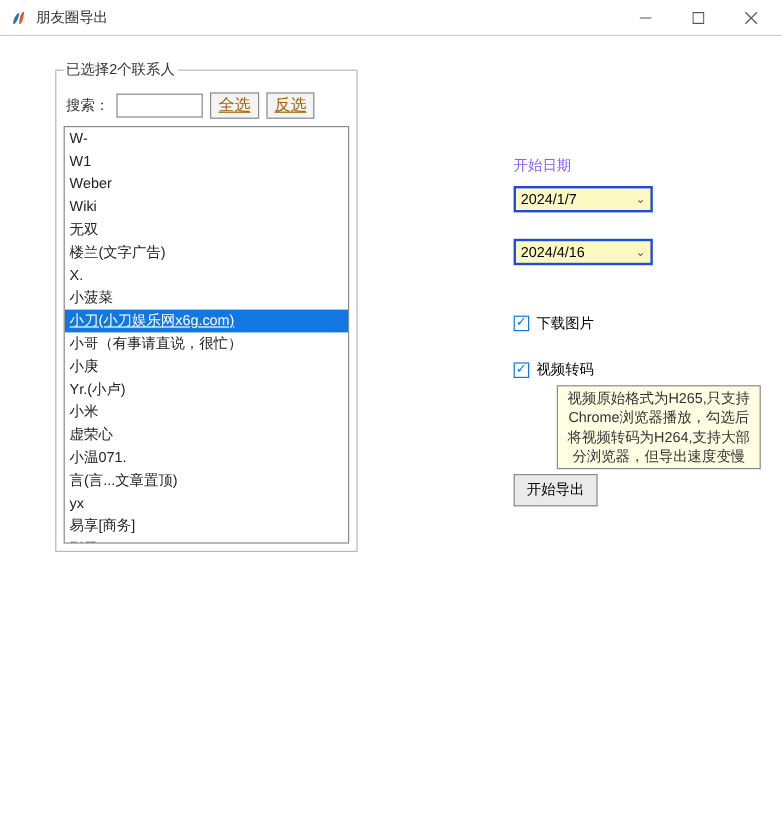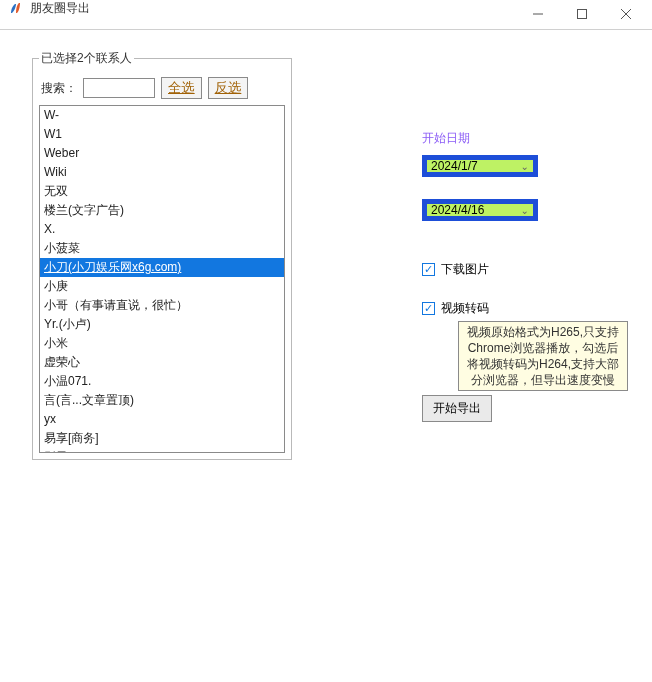--- a/index.html
+++ b/index.html
@@ -9,37 +9,37 @@
     background: #fff;
     width: 652px;
     height: 682px;
     overflow: hidden;
   }
   .titlebar {
     height: 30px;
     background: #fff;
     border-bottom: 1px solid #d0d0d0;
     display: flex;
-    align-items: flex-start;
+    align-items: center;
     padding: 0 4px 0 8px;
   }
   .titlebar-icon {
     width: 16px; height: 16px; margin-right: 6px;
     display: inline-flex; align-items: center; justify-content: center;
   }
   .titlebar-title { color: #333; flex: 1; }
   .win-btns { display: flex; }
   .win-btn {
     width: 44px; height: 28px;
     display: flex; align-items: center; justify-content: center;
     color: #666; cursor: default;
   }
   .content {
     display: flex;
-    padding: 20px 18px 18px 32px;
+    padding: 20px 18px 18px 46px;
     height: calc(682px - 30px);
   }
   .left-col { width: 260px; }
   .right-col { flex: 1; padding-left: 130px; padding-top: 80px; }
   fieldset.contacts {
     border: 1px solid #b9b9b9;
     padding: 6px 6px 6px 6px;
     position: relative;
   }
   fieldset.contacts legend {
@@ -86,29 +86,29 @@
     background: #1277e0;
     color: #fff;
     text-decoration: underline;
   }
   .field-label {
     color: #8b5cf6;
     margin-bottom: 8px;
     display: block;
   }
   .date-combo {
-    border: 5px solid #1d4ed8;
+    border: 2px solid #1d4ed8;
     height: 22px;
     width: 116px;
     display: flex;
     align-items: center;
     justify-content: space-between;
     padding: 0 4px 0 4px;
     margin-bottom: 22px;
-    background: #bef264;
+    background: #fef9c3;
   }
   .date-combo .chev {
     font-size: 10px;
     color: #666;
   }
   .cb-row {
     display: flex;
     align-items: center;
     gap: 6px;
     margin-top: 22px;
@@ -186,22 +186,22 @@
       <div class="listbox" id="contact-list">
           <div class="list-item">W-</div>
           <div class="list-item">W1</div>
           <div class="list-item">Weber</div>
           <div class="list-item">Wiki</div>
           <div class="list-item">无双</div>
           <div class="list-item">楼兰(文字广告)</div>
           <div class="list-item">X.</div>
           <div class="list-item">小菠菜</div>
           <div class="list-item selected">小刀(小刀娱乐网x6g.com)</div>
+          <div class="list-item">小哥（有事请直说，很忙）</div>
           <div class="list-item">小庚</div>
-          <div class="list-item">小哥（有事请直说，很忙）</div>
           <div class="list-item">Yr.(小卢)</div>
           <div class="list-item">小米</div>
           <div class="list-item">虚荣心</div>
           <div class="list-item">小温071.</div>
           <div class="list-item">言(言...文章置顶)</div>
           <div class="list-item">yx</div>
           <div class="list-item">易享[商务]</div>
           <div class="list-item">影子</div>
         </div>
     </fieldset>

